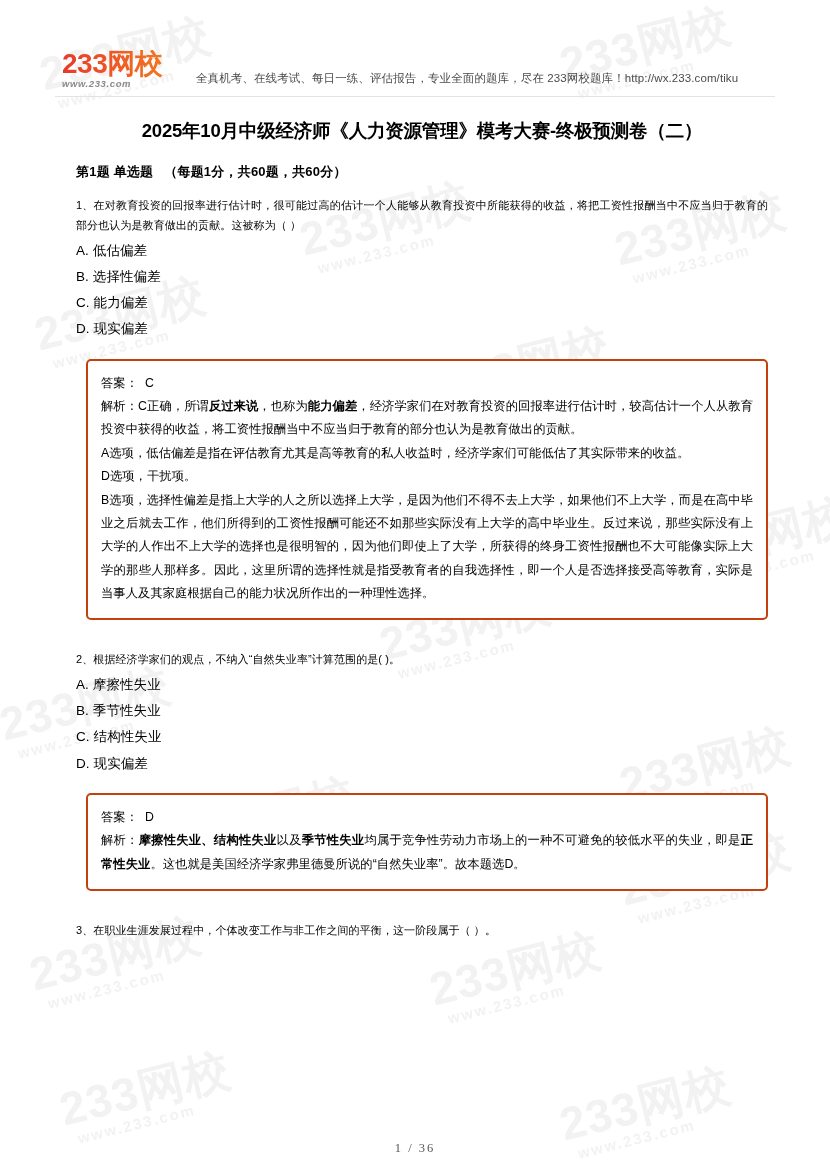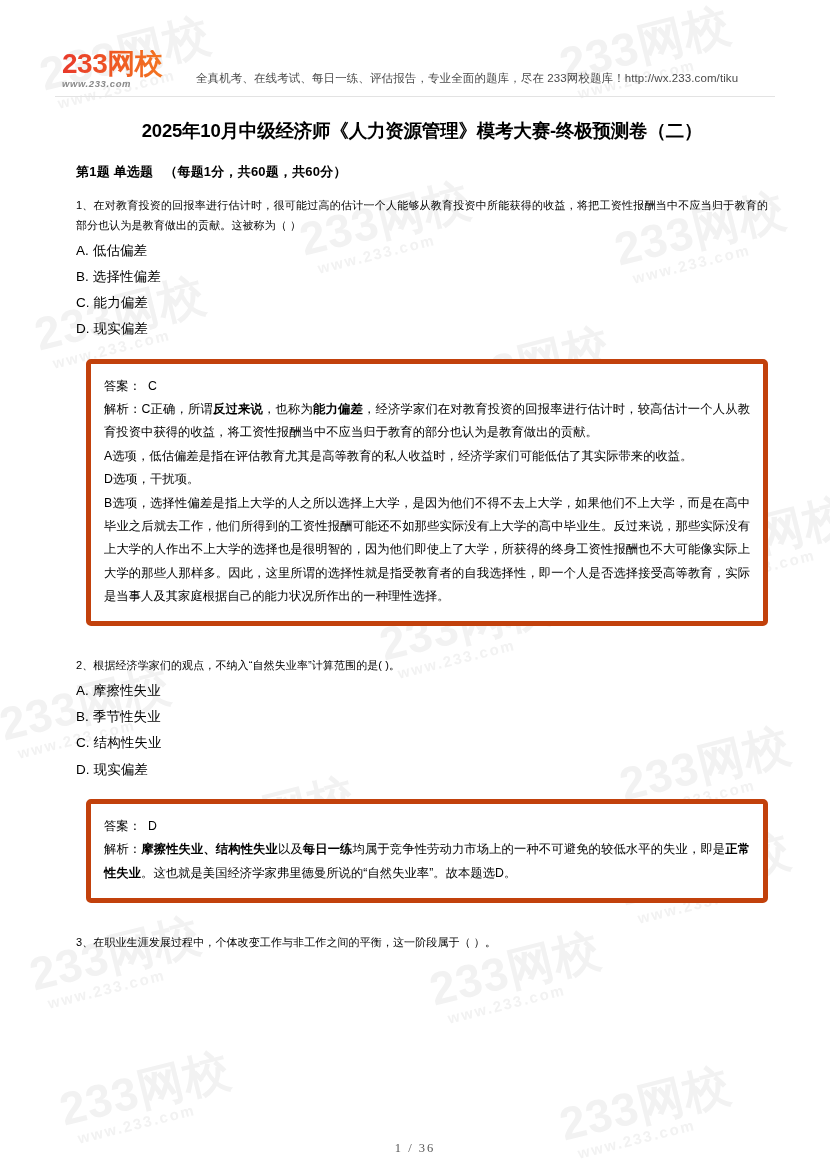--- a/index.html
+++ b/index.html
@@ -134,21 +134,21 @@
     text-align: justify;
     letter-spacing: 0.1px;
   }
   .q-option {
     font-size: 13.5px;
     line-height: 1.95;
     letter-spacing: 0.1px;
   }
 
   .answer-box {
-    border: 5px solid #c2410c;
+    border: 2px solid #c2410c;
     border-radius: 5px;
     padding: 11px 13px 13px 13px;
     margin: 16px 0 0 10px;
     background: #ffffff;
   }
   .ab-line {
     font-size: 12.3px;
     line-height: 1.9;
     text-align: justify;
     letter-spacing: 0.05px;
@@ -296,21 +296,21 @@
       <div class="q-option">A. 摩擦性失业</div>
       <div class="q-option">B. 季节性失业</div>
       <div class="q-option">C. 结构性失业</div>
       <div class="q-option">D. 现实偏差</div>
 
       <div class="answer-box">
         <div class="ab-line">
           <span class="ab-label">答案：</span><span class="ab-answer-val">D</span>
         </div>
         <div class="ab-line">
-          <span>解析：</span><span><b>摩擦性失业、结构性失业</b><span>以及</span><b>每日一练</b><span>均属于竞争性劳动力市场上的一种不可避免的较低水平的失业，即是</span><b>正常性失业</b><span>。这也就是美国经济学家弗里德曼所说的“自然失业率”。故本题选D。</span></span>
+          <span>解析：</span><span><b>摩擦性失业、结构性失业</b><span>以及</span><b>季节性失业</b><span>均属于竞争性劳动力市场上的一种不可避免的较低水平的失业，即是</span><b>正常性失业</b><span>。这也就是美国经济学家弗里德曼所说的“自然失业率”。故本题选D。</span></span>
         </div>
       </div>
     </div>
 
     <div class="spacer-after-box"></div>
 
     <div class="question">
       <div class="q-stem">3、在职业生涯发展过程中，个体改变工作与非工作之间的平衡，这一阶段属于（      ）。</div>
     </div>
 

